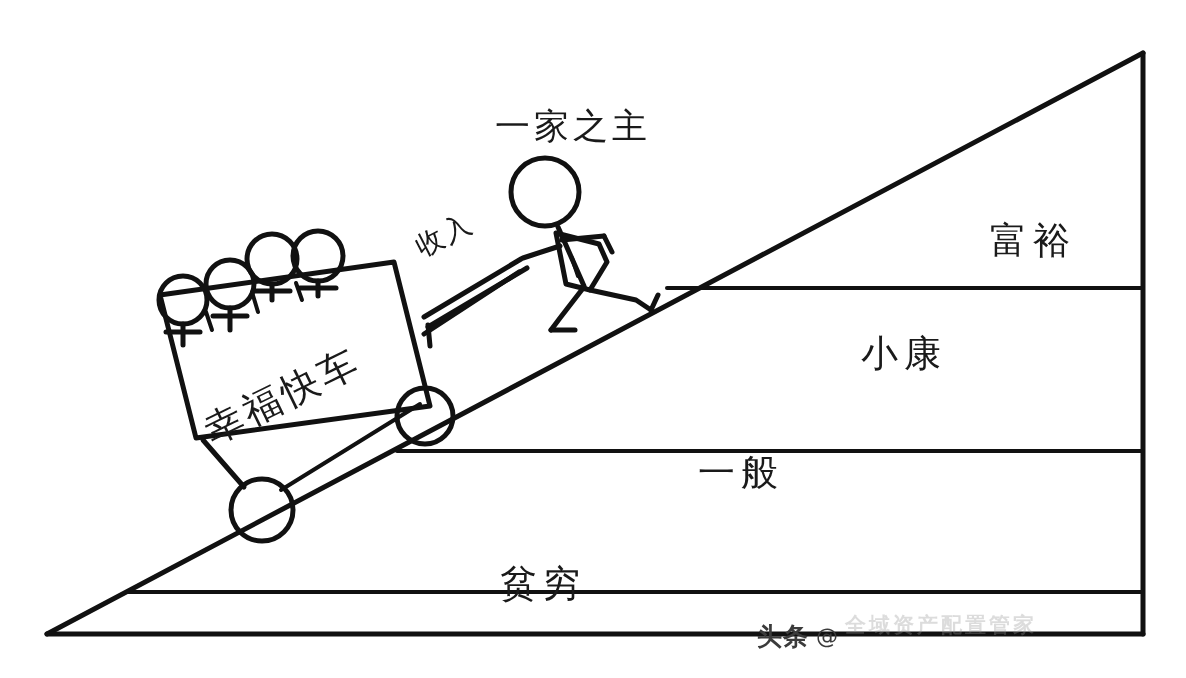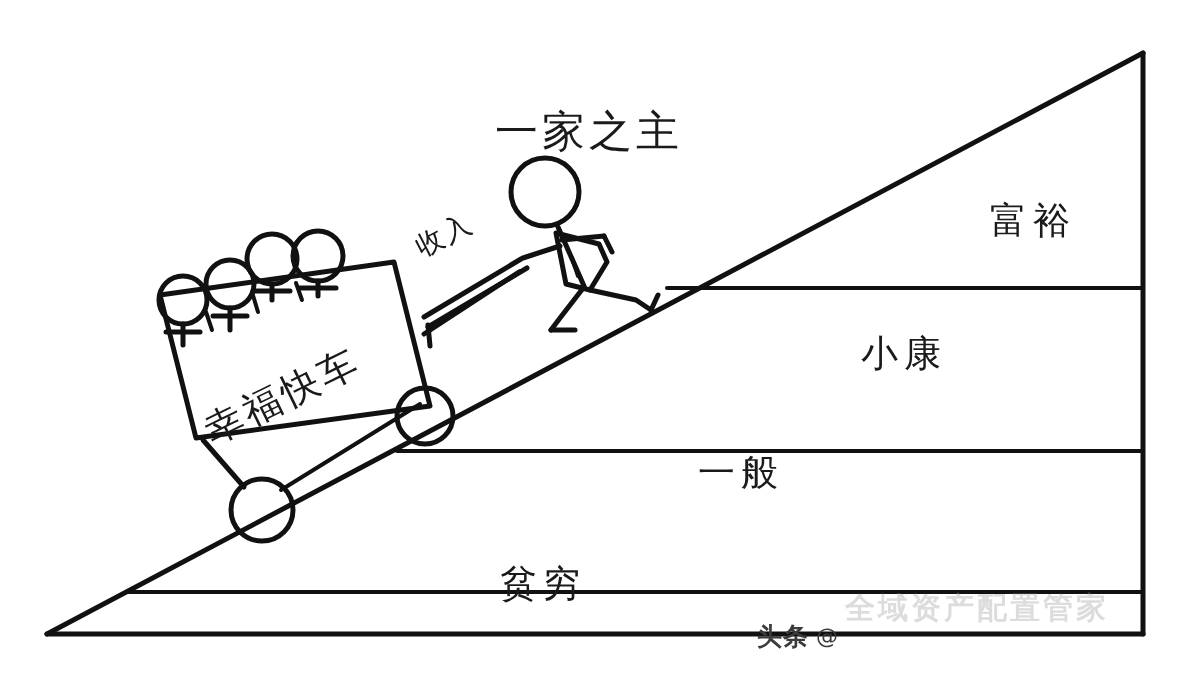--- a/index.html
+++ b/index.html
@@ -26,21 +26,21 @@
     font-family: "DejaVu Sans", sans-serif;
     white-space: nowrap;
     user-select: none;
   }
   .tier-label {
     font-size: 37px;
     letter-spacing: 6px;
     font-weight: 500;
   }
   .title-label {
-    font-size: 43px;
+    font-size: 35px;
     letter-spacing: 4px;
     font-weight: 500;
   }
   .cart-label {
     font-size: 38px;
     letter-spacing: 4px;
     font-weight: 500;
     transform: rotate(-26deg);
     transform-origin: left top;
   }
@@ -70,22 +70,22 @@
     color: #3b3b3b;
   }
   #watermark-bar .wm-name {
     font-size: 24px;
     color: #3b3b3b;
     letter-spacing: 1px;
   }
   #ghost-watermark {
     position: absolute;
     left: 845px;
-    top: 588px;
-    font-size: 30px;
+    top: 611px;
+    font-size: 21px;
     letter-spacing: 3px;
     color: rgba(150,150,150,0.33);
     font-weight: 600;
   }
 </style>
 </head>
 <body>
 
 <svg id="canvas" viewBox="0 0 1186 678">
   <g fill="none" stroke="#111111" stroke-width="4" stroke-linecap="round" stroke-linejoin="round">
@@ -168,21 +168,21 @@
 
   </g>
 </svg>
 
 <div class="label title-label" style="left:495px; top:103px;">一家之主</div>
 
 <div class="label income-label" style="left:409px; top:232px;">收入</div>
 
 <div class="label cart-label" style="left:196px; top:410px;">幸福快车</div>
 
-<div class="label tier-label" style="left:990px; top:196px;">富裕</div>
+<div class="label tier-label" style="left:990px; top:216px;">富裕</div>
 
 <div class="label tier-label" style="left:861px; top:329px;">小康</div>
 
 <div class="label tier-label" style="left:698px; top:448px;font-family:Liberation Serif, serif;">一般</div>
 
 <div class="label tier-label" style="left:500px; top:559px;text-align:center;">贫穷</div>
 
 <div id="ghost-watermark">全域资产配置管家</div>
 
 <div id="watermark-bar">

